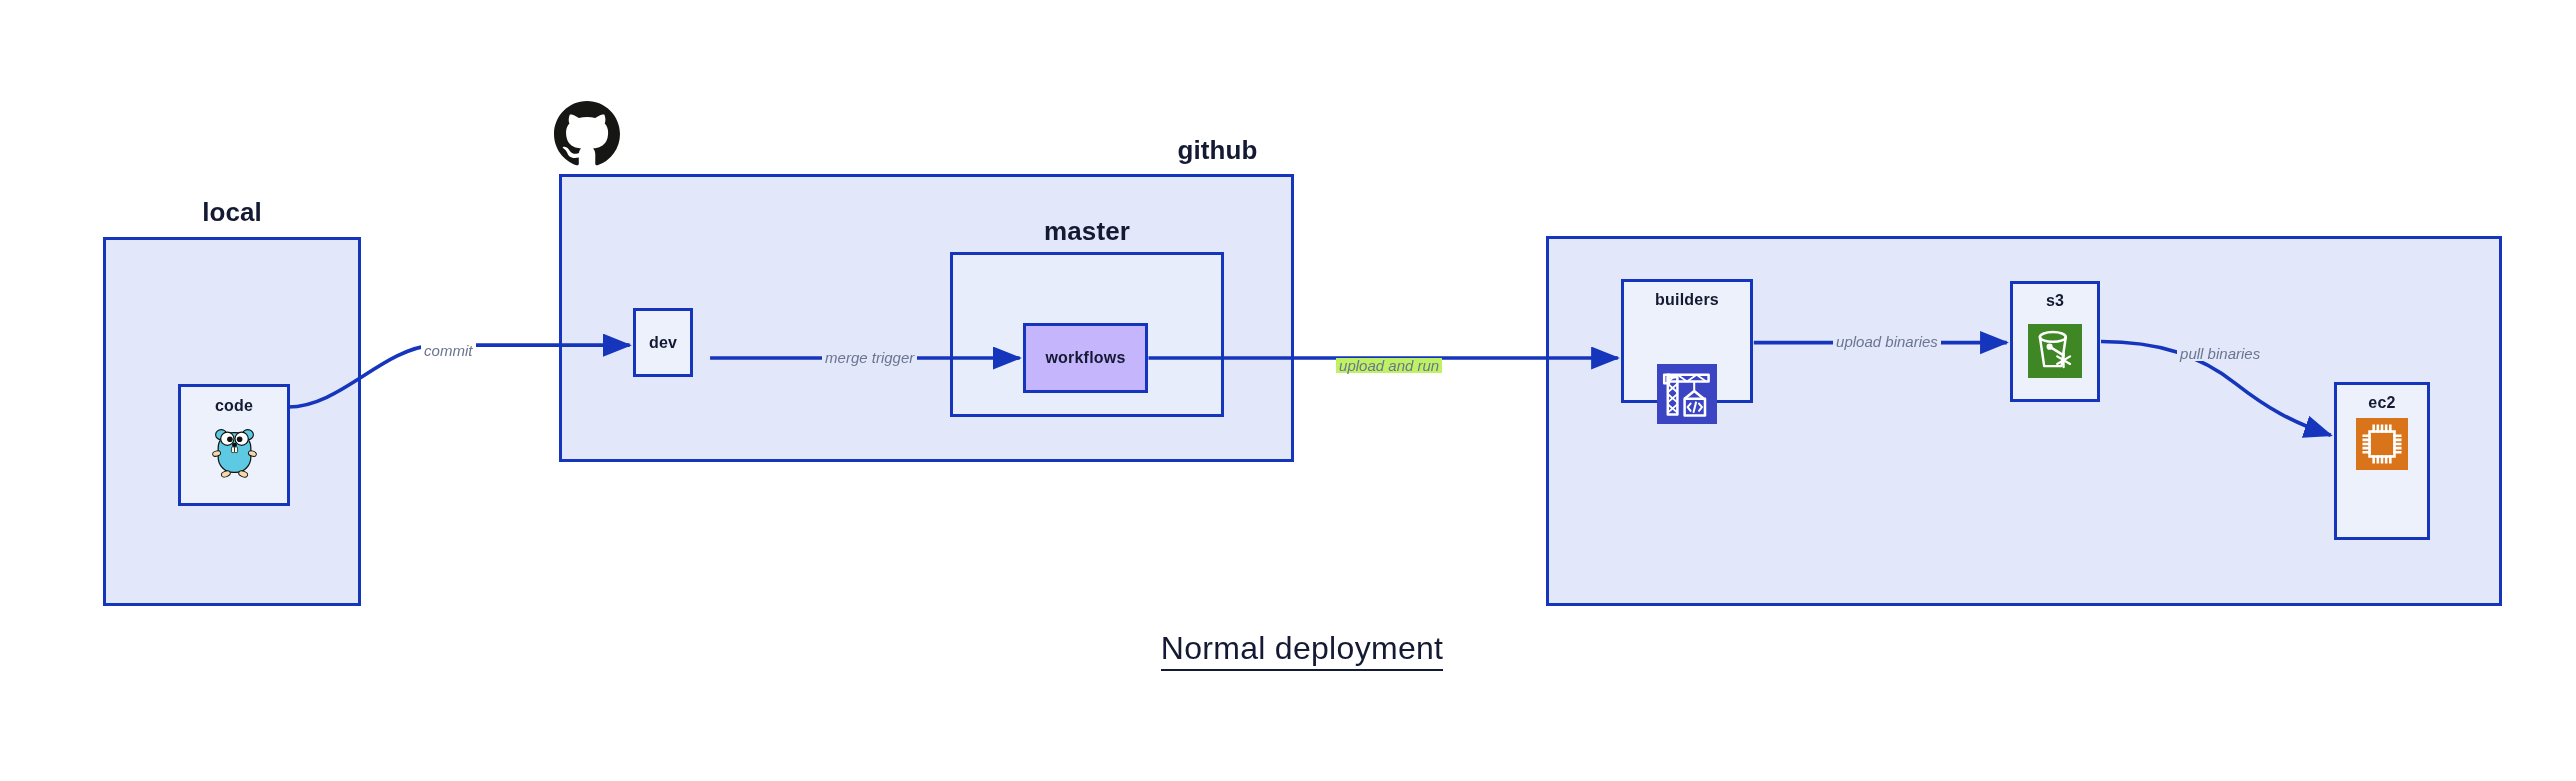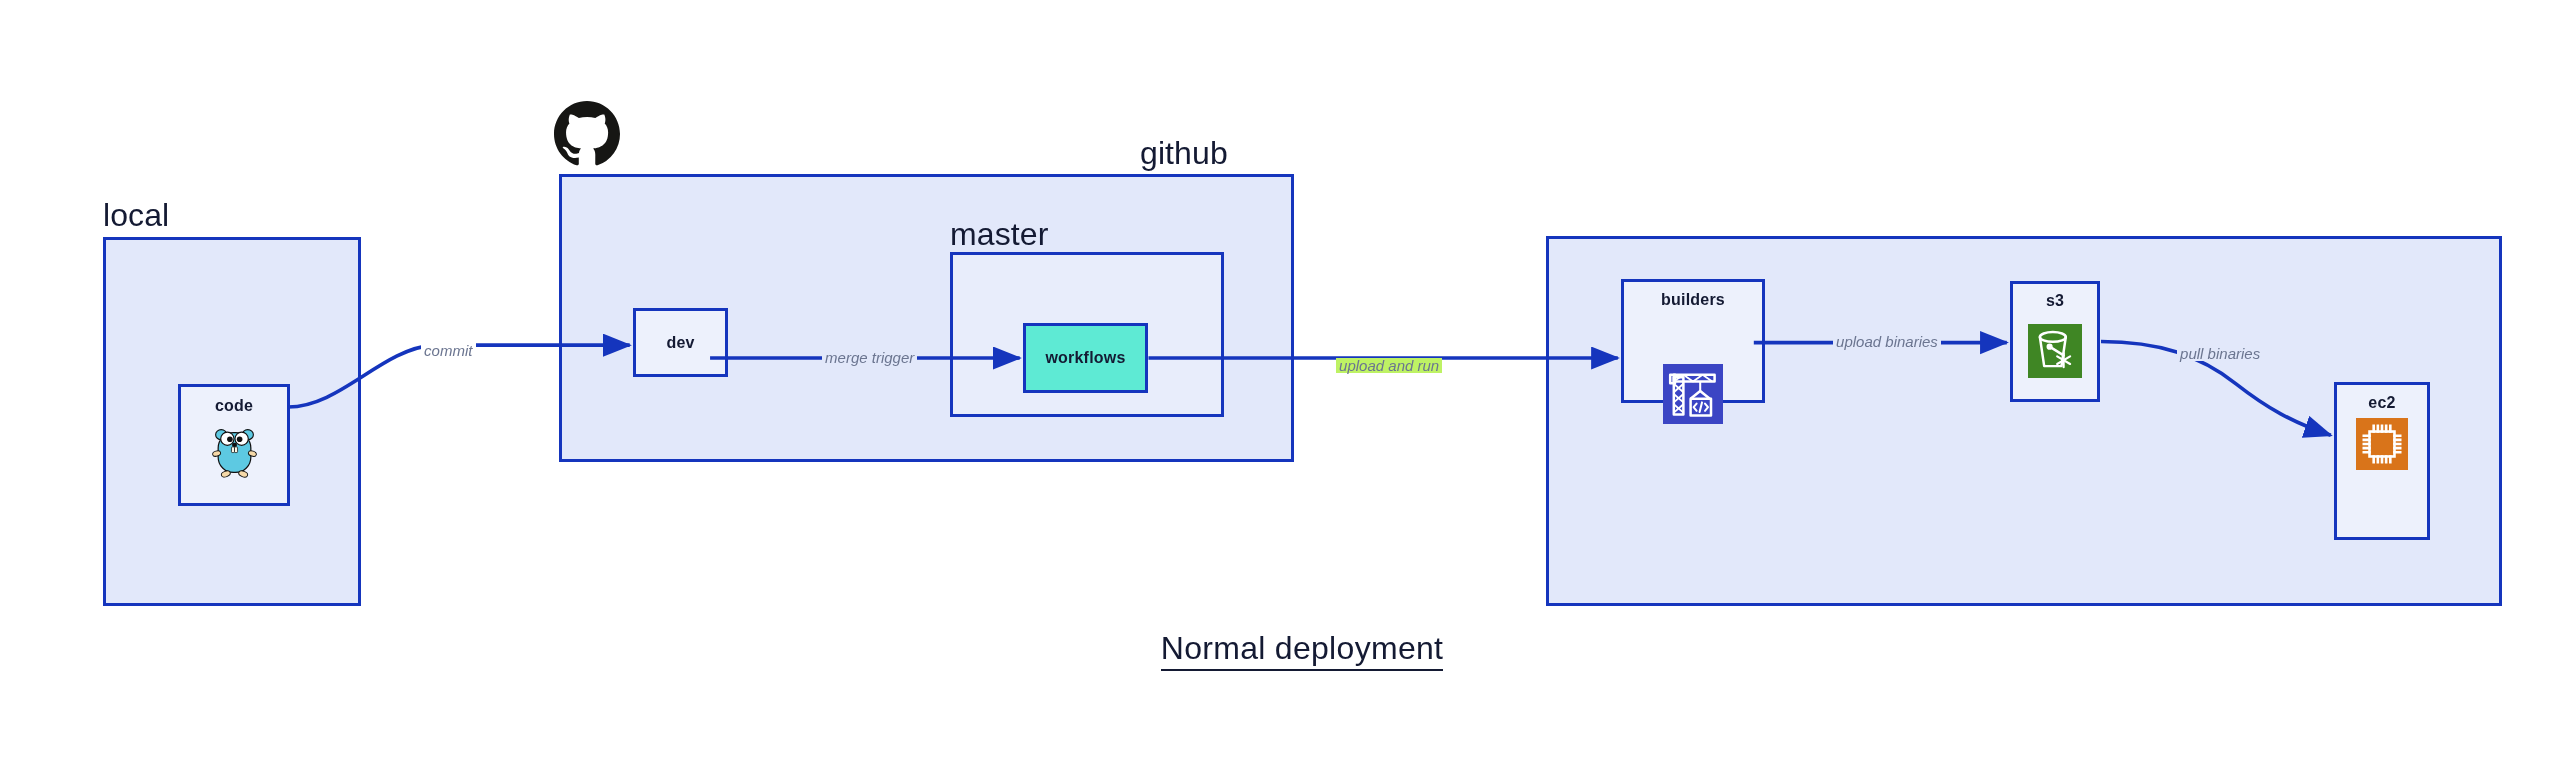--- a/index.html
+++ b/index.html
@@ -23,36 +23,37 @@
     border: 3.6px solid #1535bd;
   }
   .subgroup {
     position: absolute;
     background: #e8edfb;
     border: 3.1px solid #1535bd;
   }
   .group-label, .sub-label {
     position: absolute;
     color: #141a33;
-    font-size: 32px;
-    font-weight: 400;
+    font-size: 26px;
+    font-weight: 700;
     letter-spacing: 0.1px;
     white-space: nowrap;
+    text-align: center;
   }
 
   
   .node {
     position: absolute;
     background: #edf1fc;
     border: 3.1px solid #1535bd;
     display: flex;
     flex-direction: column;
     align-items: center;
   }
-  .node.white { background: #5eead4; }
+  .node.white { background: #c4b5fd; }
   .node-label {
     color: #141a33;
     font-size: 16px;
     font-weight: bold;
     letter-spacing: 0.2px;
     white-space: nowrap;
   }
   .node-icon {
     display: flex;
     align-items: center;
@@ -150,34 +151,34 @@
         0-.87.31-1.59.82-2.15-.08-.2-.36-1.02.08-2.12 0 0 .67-.21 2.2.82.64-.18 1.32-.27
         2-.27s1.36.09 2 .27c1.53-1.04 2.2-.82 2.2-.82.44 1.1.16 1.92.08 2.12.51.56.82 1.27.82
         2.15 0 3.07-1.87 3.75-3.65 3.95.29.25.54.73.54 1.48 0 1.07-.01 1.93-.01 2.2 0
         .21.15.46.55.38A8.01 8.01 0 0 0 16 8c0-4.42-3.58-8-8-8z"></path>
     </svg>
   </div>
 
   <div class="group-label" style="left:1140px; top:135px; width:155px;">github</div>
   <div class="group" style="left:559px; top:174px; width:735px; height:288px;"></div>
 
-  <div class="node" style="left:633px; top:308px; width:95px; height:69px; justify-content:center;">
+  <div class="node" style="left:633px; top:308px; width:60px; height:69px; justify-content:center;">
     <div class="node-label">dev</div>
   </div>
 
   <div class="sub-label" style="left:950px; top:216px; width:274px;">master</div>
   <div class="subgroup" style="left:950px; top:252px; width:274px; height:165px;"></div>
 
   <div class="node white" style="left:1023px; top:323px; width:125px; height:70px; justify-content:center;">
     <div class="node-label">workflows</div>
   </div>
 
   <div class="group" style="left:1546px; top:236px; width:956px; height:370px;"></div>
 
-  <div class="node" style="left:1621px; top:279px; width:144px; height:124px; padding-top:9.3px;gap:48px;">
+  <div class="node" style="left:1621px; top:279px; width:132px; height:124px; padding-top:9.3px;gap:48px;">
     <div class="node-label">builders</div>
     <div class="node-icon" style="margin-top:7.2px;">
       <svg width="60" height="60" viewBox="0 0 100 100">
         <rect x="0" y="0" width="100" height="100" fill="#3b45c4"></rect>
         <g fill="none" stroke="#ffffff" stroke-width="4.2" stroke-linejoin="round">
 
           <rect x="18" y="22" width="16" height="62"></rect>
           <path d="M18 33 L34 47 M34 33 L18 47 M18 50 L34 64 M34 50 L18 64 M18 67 L34 81 M34 67 L18 81" stroke-width="3"></path>
 
           <rect x="12" y="18" width="8" height="14"></rect>

